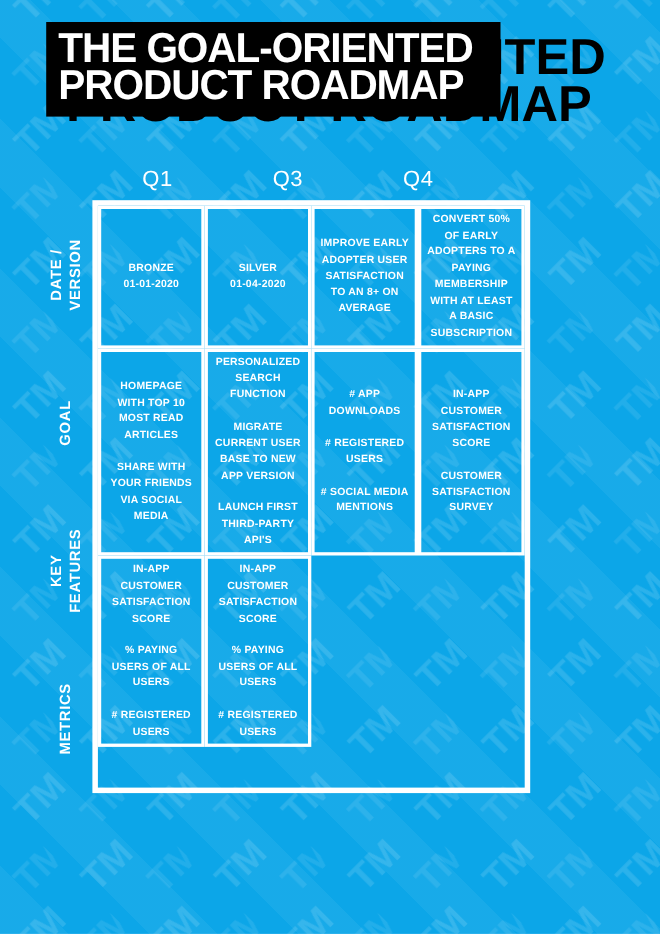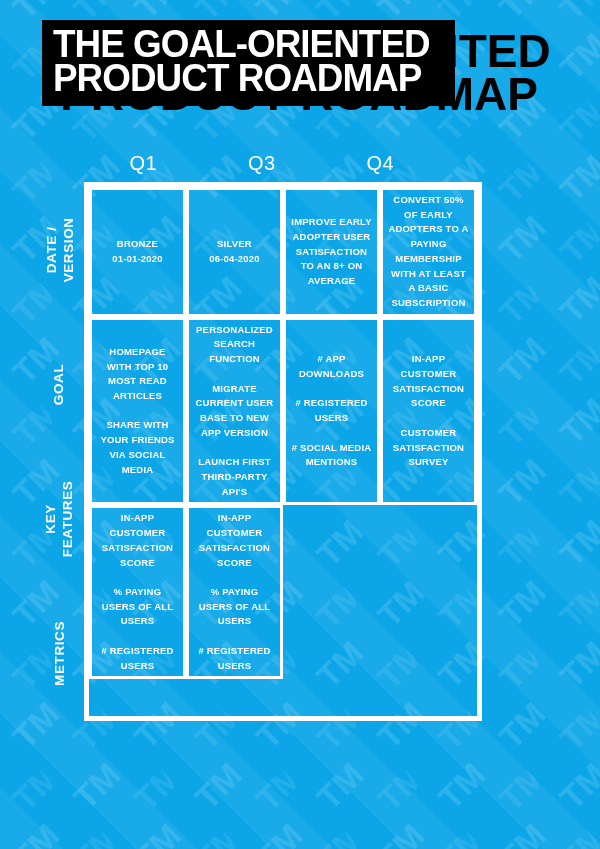--- a/index.html
+++ b/index.html
@@ -122,21 +122,21 @@
     </div>
     <div class="row-label-wrap">
       <div class="row-label">METRICS</div>
     </div>
   </div>
 
   <div class="grid">
     <div class="cell">BRONZE
 01-01-2020</div>
     <div class="cell">SILVER
-06-04-2020</div>
+01-04-2020</div>
 
     <div class="cell">IMPROVE EARLY ADOPTER USER SATISFACTION TO AN 8+ ON AVERAGE</div>
     <div class="cell">CONVERT 50% OF EARLY ADOPTERS TO A PAYING MEMBERSHIP WITH AT LEAST A BASIC SUBSCRIPTION</div>
 
     <div class="cell">HOMEPAGE WITH TOP 10 MOST READ ARTICLES
 
 SHARE WITH YOUR FRIENDS VIA SOCIAL MEDIA</div>
     <div class="cell">PERSONALIZED SEARCH FUNCTION
 
 MIGRATE CURRENT USER BASE TO NEW APP VERSION

